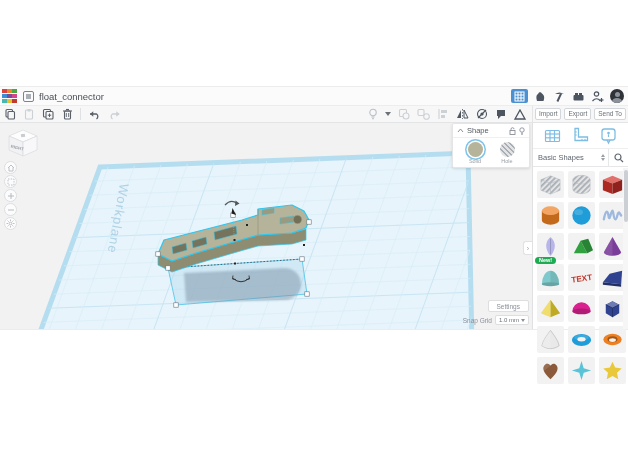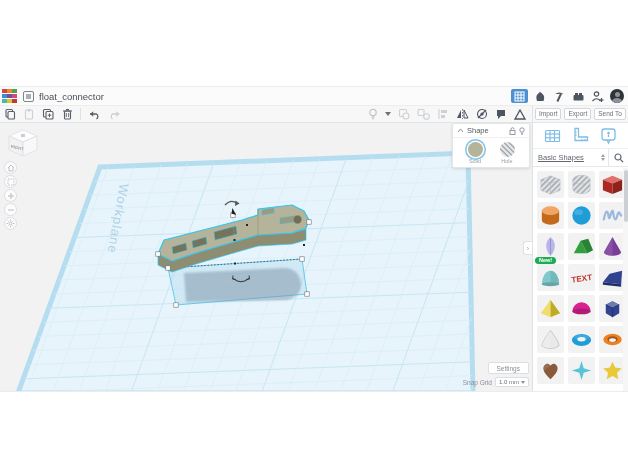--- a/index.html
+++ b/index.html
@@ -1,17 +1,17 @@
 <!DOCTYPE html>
 <html><head>
 <meta charset="utf-8">
 <style>
   * { margin:0; padding:0; box-sizing:border-box; }
   html,body { width:628px; height:472px; background:#fff; font-family:"Liberation Sans",sans-serif; overflow:hidden; }
-  .app { position:absolute; top:86px; left:0; width:628px; height:306px; background:#f0abfc; border-top:1px solid #ececec; border-bottom:1px solid #ececec; }
+  .app { position:absolute; top:86px; left:0; width:628px; height:244px; background:#f0abfc; border-top:1px solid #ececec; border-bottom:1px solid #ececec; }
 
   
   .titlebar { position:absolute; top:0; left:0; right:0; height:18px; background:#fbfbfc; display:flex; align-items:center; }
   .logo { width:15px; height:15px; margin-left:2px; display:grid; grid-template-columns:repeat(3,1fr); grid-template-rows:repeat(3,1fr); gap:.5px; }
   .logo div { width:100%; height:100%; }
   .design-ic { width:11px; height:11px; border:1.2px solid #7d848c; border-radius:2px; margin-left:6px; position:relative; }
   .design-ic:after { content:""; position:absolute; inset:2px; background:#aab0b6; }
   .doc-title { font-size:9.5px; color:#4a4f55; margin-left:5px; }
   .tb-right { margin-left:auto; display:flex; align-items:center; gap:6px; padding-right:4px; }
   .grid-btn { width:17px; height:14px; background:#4a90d2; border-radius:2px; display:flex; align-items:center; justify-content:center; }
@@ -56,21 +56,21 @@
   .snap-label { font-size:6.5px; color:#8a9099; }
   .snap-select { display:flex; align-items:center; gap:2px; font-size:6px; color:#6b7177; background:#fff; border:1px solid #dcdee0; border-radius:2px; padding:1px 3px; }
   .caret-down { width:0; height:0; border-left:2.5px solid transparent; border-right:2.5px solid transparent; border-top:3px solid #8a9099; }
 
   .collapse-tab { position:absolute; right:0; top:118px; width:9px; height:14px; background:#fff; border:1px solid #dfe1e3; border-right:none; border-radius:3px 0 0 3px; display:flex; align-items:center; justify-content:center; font-size:7px; color:#9aa0a6; }
 
   
   .sidebar { position:relative; width:96px; background:#fff; border-left:1px solid #e0e1e3; }
   .tools-row { height:26px; display:flex; align-items:center; justify-content:space-around; padding:0 6px; border-bottom:1px solid #efefef; }
   .select-row { height:18px; display:flex; align-items:center; border-bottom:1px solid #e6e7e9; }
-  .cat-label { flex:1; font-size:7.5px; color:#5f6670; padding-left:5px;text-decoration:underline; }
+  .cat-label { flex:1; font-size:7.5px; color:#5f6670; padding-left:5px; }
   .updown { display:flex; flex-direction:column; gap:1px; margin-right:3px; }
   .updown i { width:0; height:0; border-left:2.5px solid transparent; border-right:2.5px solid transparent; }
   .updown .u { border-bottom:3px solid #9aa0a6; }
   .updown .d { border-top:3px solid #9aa0a6; }
   .search-cell { width:20px; height:100%; border-left:1px solid #e6e7e9; display:flex; align-items:center; justify-content:center; }
   .shape-grid { display:grid; grid-template-columns:repeat(3,27px); grid-auto-rows:27px; gap:4px; padding:4px 2px 0 4px; }
   .tile { position:relative; background:#f2f2f3; border-radius:2px; display:flex; align-items:center; justify-content:center; }
   .badge { position:absolute; left:-2px; bottom:-4px; background:#1fab54; color:#fff; font-size:5.5px; font-weight:bold; padding:1px 4px; border-radius:5px; line-height:1; }
   .scroll-track { position:absolute; right:0; top:45px; bottom:0; width:5px; background:#f6f6f7; }
   .scroll-thumb { position:absolute; right:0; top:2px; width:4px; height:52px; background:#ccd0d4; border-radius:2px; }

